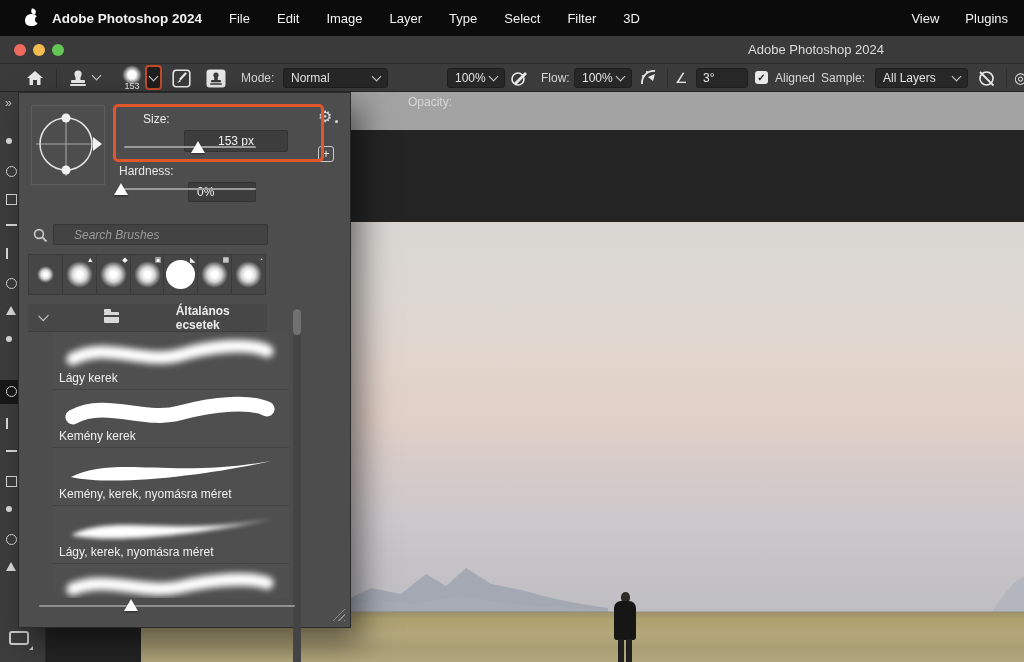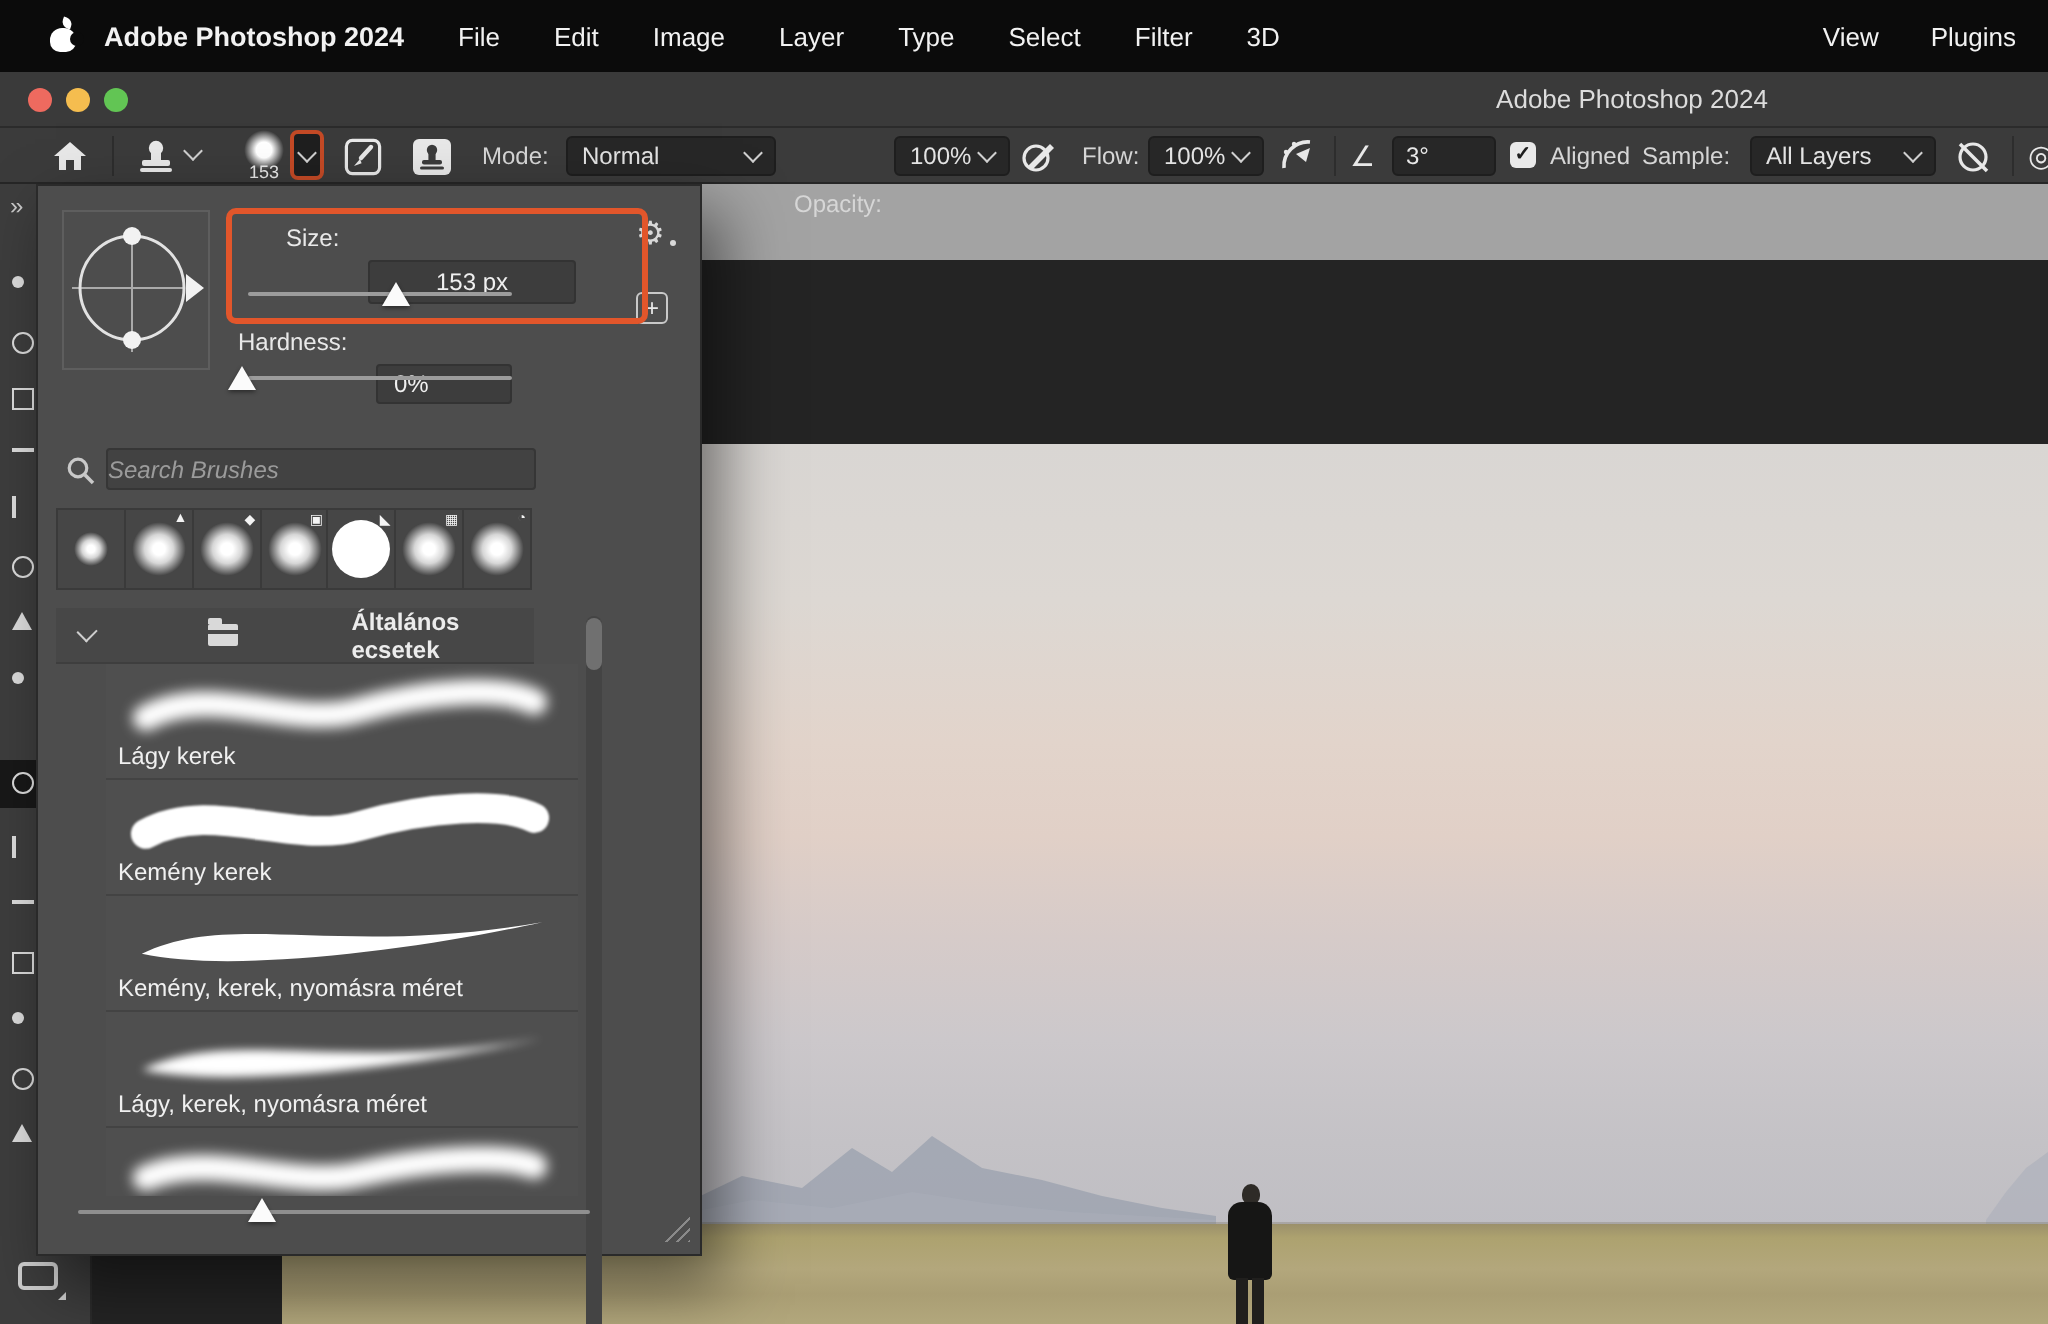--- a/index.html
+++ b/index.html
@@ -80,21 +80,21 @@
   .hl-size{position:absolute;left:94px;top:11px;width:205px;height:52px;border:3px solid #e2562b;border-radius:5px;z-index:6;pointer-events:none;}
   .track{position:absolute;height:2px;background:#9c9c9c;border-radius:1px;}
   .thumb{position:absolute;width:0;height:0;border-left:7px solid transparent;border-right:7px solid transparent;
       border-bottom:12px solid #fbfbfb;filter:drop-shadow(0 1px 1px rgba(0,0,0,.45));}
   .gear{position:absolute;left:299px;top:14px;color:#d8d8d8;font-size:16px;}
   .gear-dot{position:absolute;left:316px;top:27px;width:3px;height:3px;background:#d8d8d8;border-radius:50%;}
   .plusbtn{position:absolute;left:299px;top:53px;width:16px;height:16px;border:1px solid #c9c9c9;border-radius:3px;
       color:#e8e8e8;font-size:12px;line-height:14px;text-align:center;box-sizing:border-box;}
   .searchwrap{position:absolute;left:34px;top:131px;width:215px;height:21px;}
   .searchwrap input{width:100%;height:100%;background:#424242;border:1px solid #363636;border-radius:2px;color:#cfcfcf;
-      font-size:12px;font-style:italic;padding:0 0;box-sizing:border-box;font-family:"Liberation Sans",sans-serif;outline:none;}
+      font-size:12px;font-style:italic;padding:0 20px;box-sizing:border-box;font-family:"Liberation Sans",sans-serif;outline:none;}
   .searchwrap input::placeholder{color:#9b9b9b;font-style:italic;}
   .mag{position:absolute;left:14px;top:135px;}
   .preset-strip{position:absolute;left:9px;top:161px;width:238px;height:41px;display:flex;background:#464646;border:1px solid #3a3a3a;box-sizing:border-box;}
   .preset{flex:1;border-right:1px solid #3a3a3a;position:relative;display:flex;align-items:center;justify-content:center;}
   .preset:last-child{border-right:none;}
   .softdot{width:27px;height:27px;background:radial-gradient(circle,#fff 16%,rgba(255,255,255,.78) 38%,rgba(255,255,255,0) 70%);}
   .softdot.small{width:17px;height:17px;}
   .hardround{width:29px;height:29px;background:#fff;border-radius:50%;}
   .notch{position:absolute;right:2px;top:2px;width:11px;height:11px;background:#464646;clip-path:polygon(0 0,100% 0,100% 100%);}
   .badge{position:absolute;top:1px;right:2px;font-size:7px;color:#f4f4f4;}
@@ -179,21 +179,21 @@
       <circle cx="10" cy="6" r="2.6" fill="#3b3b3b"></circle>
       <rect x="8.2" y="7" width="3.6" height="4" fill="#3b3b3b"></rect>
       <rect x="5" y="11" width="10" height="2.2" rx="1" fill="#3b3b3b"></rect>
       <rect x="4" y="14.2" width="12" height="1.6" rx="0.8" fill="#3b3b3b"></rect>
     </svg>
     <span class="optlabel" style="left:241px;">Mode:</span>
     <div class="dd" style="left:283px;width:105px;">
       <span>Normal</span>
       <span class="chv"></span>
     </div>
-    <span class="optlabel" style="left:397px;margin-top:24px;">Opacity:</span>
+    <span class="optlabel" style="left:408px;margin-top:24px;">Opacity:</span>
     <div class="dd" style="left:447px;width:58px;">
       <span>100%</span>
       <span class="chv"></span>
     </div>
     <svg class="abs" style="left:510px;top:5px;" width="19" height="18" viewBox="0 0 19 18">
       <circle cx="8" cy="10" r="6" fill="none" stroke="#e8e8e8" stroke-width="1.6"></circle>
       <path d="M4 14 L15 3 L17 5 L6 16 Z" fill="#e8e8e8"></path>
     </svg>
     <span class="optlabel" style="left:541px;">Flow:</span>
     <div class="dd" style="left:574px;width:58px;">

